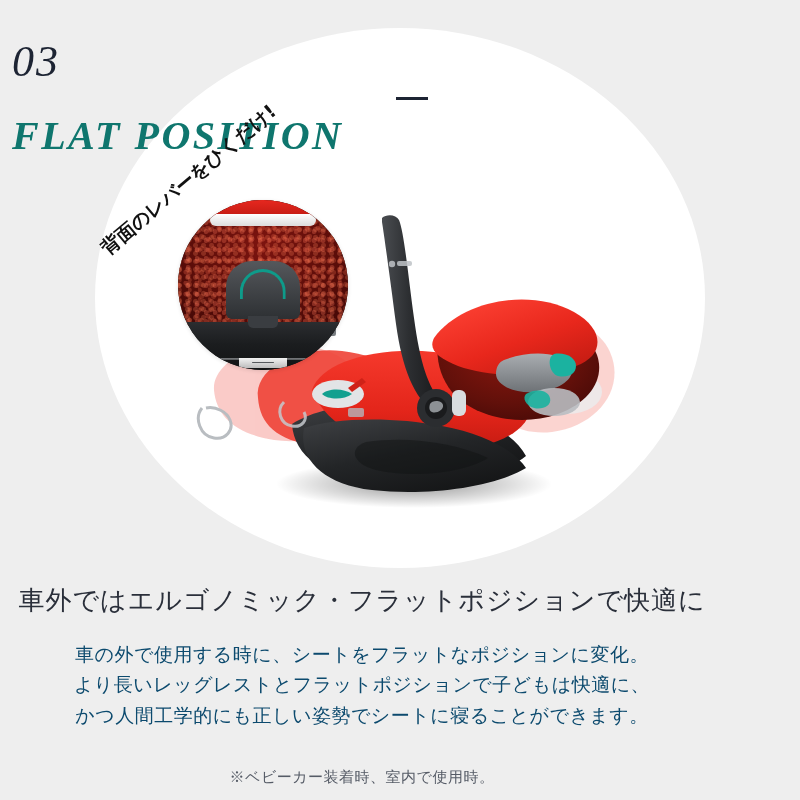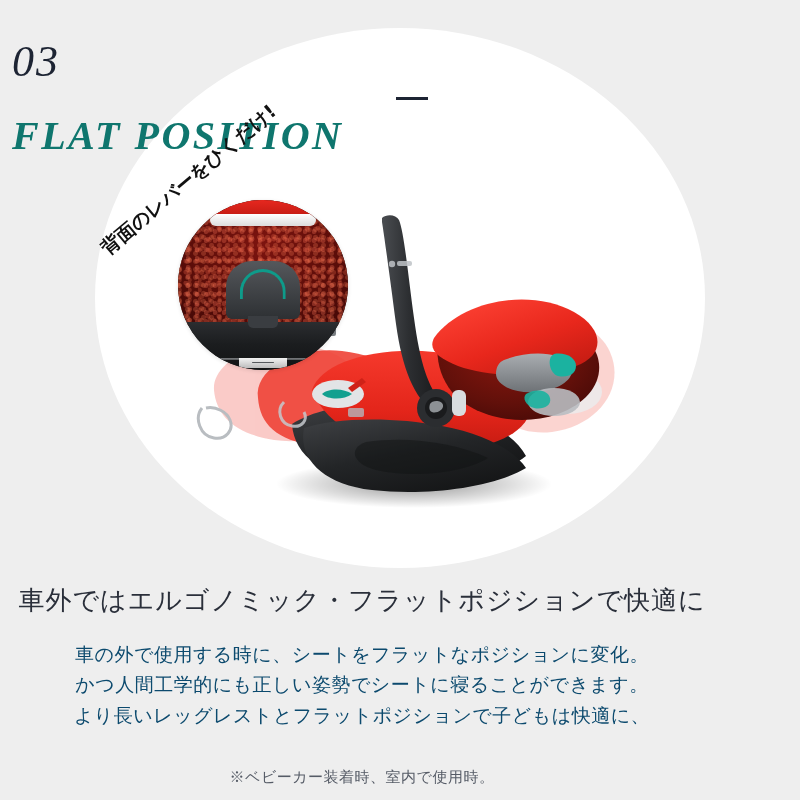--- a/index.html
+++ b/index.html
@@ -265,19 +265,19 @@
         <circle cx="196" cy="52" r="3.2" fill="#bfc3c7"></circle>
         <rect x="201" y="49" width="15" height="5" rx="2" fill="#bfc3c7"></rect>
       </g>
     </svg>
   </div>
 
   <div class="copy">
     <div class="lead">車外ではエルゴノミック・フラットポジションで快適に</div>
     <div class="body-text">
       <div>車の外で使用する時に、シートをフラットなポジションに変化。</div>
+      <div>より長いレッグレストとフラットポジションで子どもは快適に、</div>
       <div>かつ人間工学的にも正しい姿勢でシートに寝ることができます。</div>
-      <div>より長いレッグレストとフラットポジションで子どもは快適に、</div>
     </div>
     <div class="note">※ベビーカー装着時、室内で使用時。</div>
   </div>
 
 </div>
 
 </body></html>

